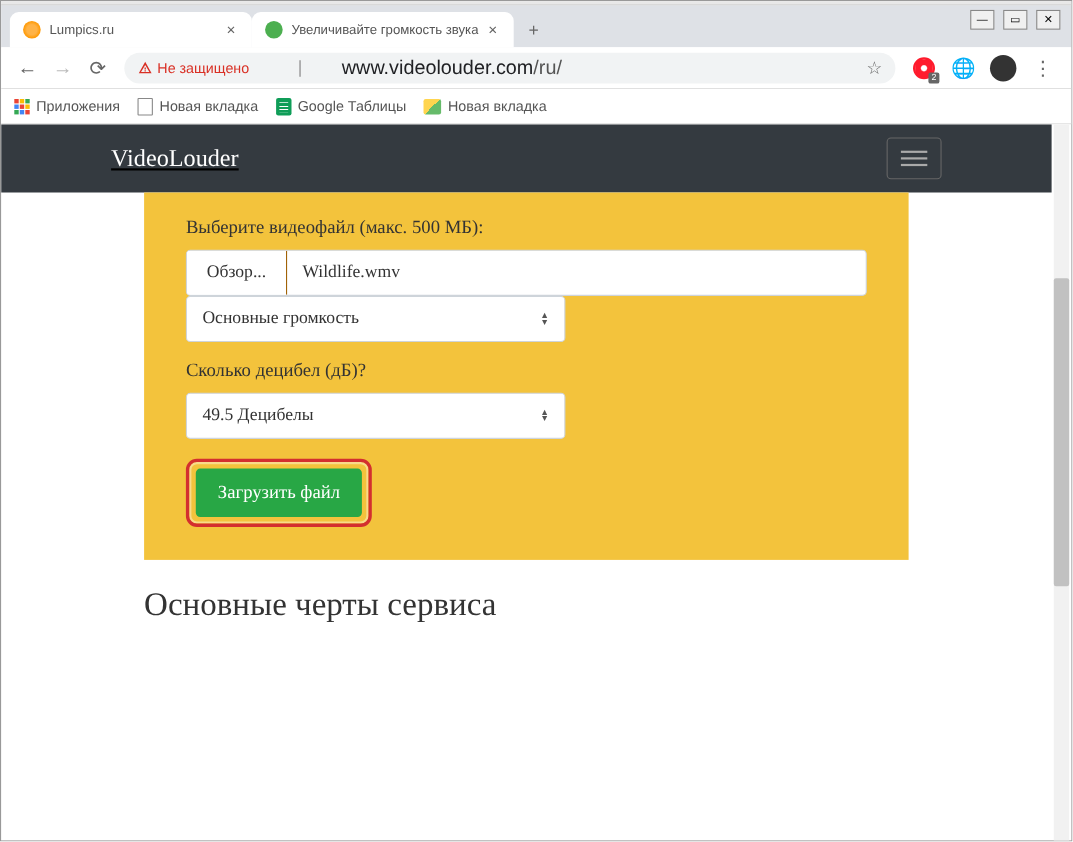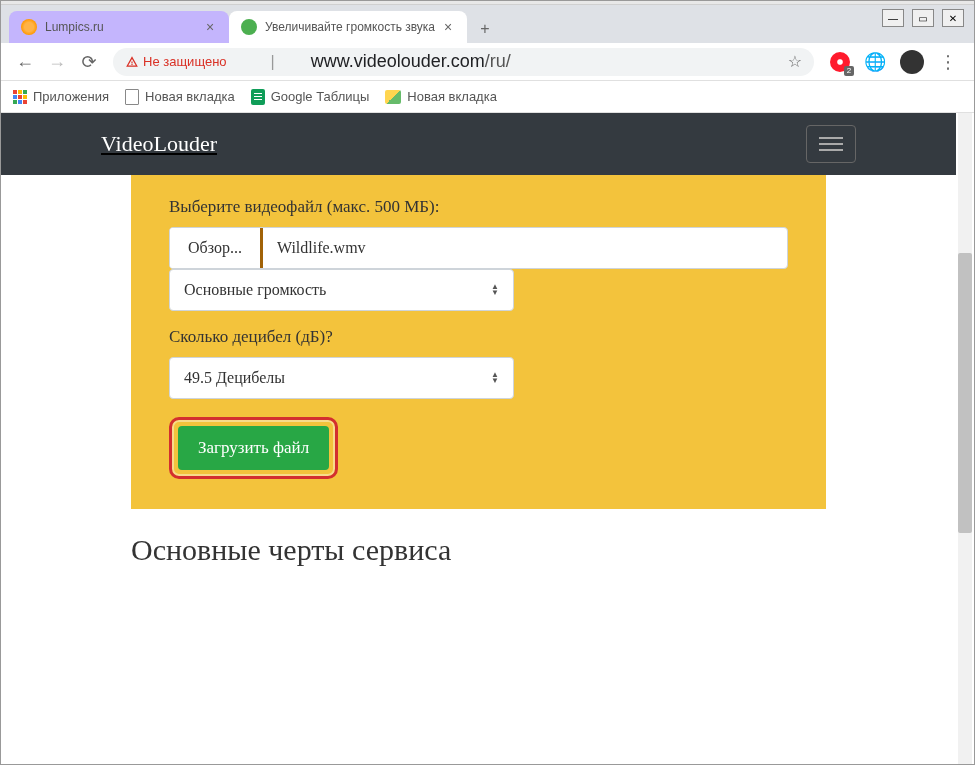--- a/index.html
+++ b/index.html
@@ -4,21 +4,21 @@
   <style>
     * { margin: 0; padding: 0; box-sizing: border-box; }
     body { font-family: -apple-system, BlinkMacSystemFont, "Segoe UI", Arial, sans-serif; background: #fff; }
     
     .window-frame { width: 975px; height: 765px; border: 1px solid #999; background: #fff; position: relative; overflow: hidden; }
     .window-top { height: 4px; background: #e8e8e8; border-bottom: 1px solid #d0d0d0; }
     .window-controls { position: absolute; top: 8px; right: 10px; display: flex; gap: 8px; z-index: 100; }
     .win-btn { width: 22px; height: 18px; border: 1px solid #888; background: #f0f0f0; display: flex; align-items: center; justify-content: center; font-size: 10px; cursor: pointer; }
     
     .tab-strip { height: 38px; background: #dee1e6; display: flex; align-items: flex-end; padding-left: 8px; padding-top: 6px; }
-    .tab { height: 32px; background: #c4b5fd; border-radius: 8px 8px 0 0; display: flex; align-items: center; padding: 0 12px; min-width: 220px; max-width: 240px; font-size: 12px; color: #555; position: relative; cursor: pointer; }
+    .tab { height: 32px; background: #ffffff; border-radius: 8px 8px 0 0; display: flex; align-items: center; padding: 0 12px; min-width: 220px; max-width: 240px; font-size: 12px; color: #555; position: relative; cursor: pointer; }
     .tab.active { background: #fff; }
     .tab-favicon { width: 16px; height: 16px; margin-right: 8px; border-radius: 50%; flex-shrink: 0; }
     .orange-icon { background: radial-gradient(circle, #ffb347 40%, #ff9800 70%); }
     .green-icon { background: #4caf50; border-radius: 50%; position: relative; }
     .tab-title { flex: 1; white-space: nowrap; overflow: hidden; text-overflow: ellipsis; }
     .tab-close { width: 14px; height: 14px; display: flex; align-items: center; justify-content: center; font-size: 14px; color: #666; margin-left: 6px; cursor: pointer; }
     .new-tab-btn { width: 28px; height: 28px; display: flex; align-items: center; justify-content: center; font-size: 16px; color: #666; cursor: pointer; margin-left: 4px; }
     
     .address-bar-row { height: 38px; background: #fff; display: flex; align-items: center; padding: 0 10px; border-bottom: 1px solid #e0e0e0; gap: 4px; }
     .nav-btn { width: 28px; height: 28px; display: flex; align-items: center; justify-content: center; color: #666; cursor: pointer; border-radius: 50%; font-size: 18px; }
@@ -62,21 +62,21 @@
     .brand { color: #fff; font-family: Georgia, serif; font-size: 22px; }
     .hamburger { width: 50px; height: 38px; border: 1px solid #666; border-radius: 4px; display: flex; flex-direction: column; justify-content: center; align-items: center; gap: 4px; cursor: pointer; }
     .hamburger span { width: 24px; height: 2px; background: #aaa; }
     
     .main-area { padding: 0 130px; padding-right: 148px; }
     .form-card { background: #f3c33c; padding: 22px 38px 30px; }
     .form-label { font-family: Georgia, serif; font-size: 17px; color: #333; margin-bottom: 10px; margin-top: 16px; }
     .form-label:first-child { margin-top: 0; }
     
     .file-input-group { display: flex; background: #fff; border: 1px solid #ced4da; border-radius: 4px; height: 42px; overflow: hidden; }
-    .browse-btn { padding: 0 18px; display: flex; align-items: center; font-family: Georgia, serif; font-size: 16px; color: #333; border-right: 3px solid #a16207; background: #fff; cursor: pointer; }
+    .browse-btn { padding: 0 18px; display: flex; align-items: center; font-family: Georgia, serif; font-size: 16px; color: #333; border-right: 1px solid #a16207; background: #fff; cursor: pointer; }
     .file-name { flex: 1; padding: 0 14px; display: flex; align-items: center; font-family: Georgia, serif; font-size: 16px; color: #333; }
     
     .select-field { width: 345px; height: 42px; background: #fff; border: 1px solid #ced4da; border-radius: 4px; display: flex; align-items: center; justify-content: space-between; padding: 0 14px; font-family: Georgia, serif; font-size: 16px; color: #333; cursor: pointer; }
     .select-arrows { display: flex; flex-direction: column; font-size: 8px; color: #555; line-height: 6px; }
     
     .highlight-box { border: 3px solid #d32f2f; border-radius: 10px; padding: 6px; display: inline-block; margin-top: 18px; box-shadow: inset 0 0 0 2px rgba(255,255,255,0.4); }
     .upload-btn { background: #28a745; color: #fff; border: none; padding: 12px 20px; font-family: Georgia, serif; font-size: 17px; border-radius: 4px; cursor: pointer; }
     
     .section-title { font-family: Georgia, serif; font-size: 30px; font-weight: normal; color: #333; margin-top: 24px; margin-bottom: 20px; }
   </style>

